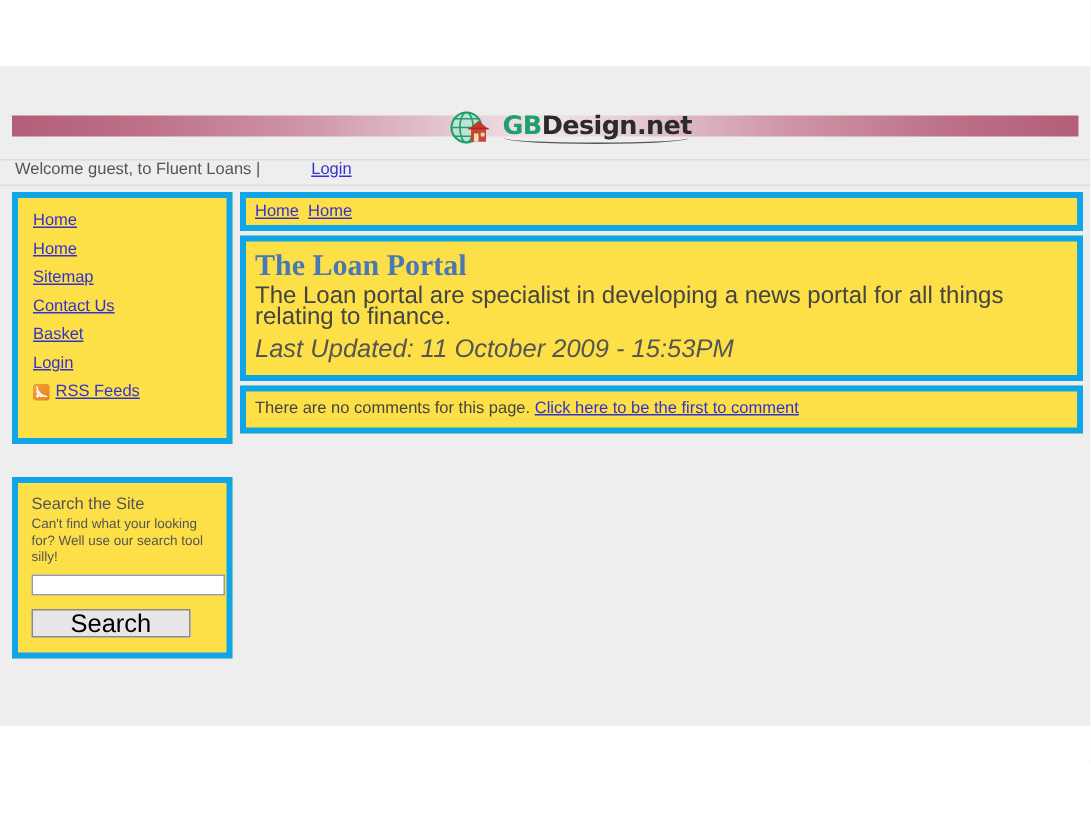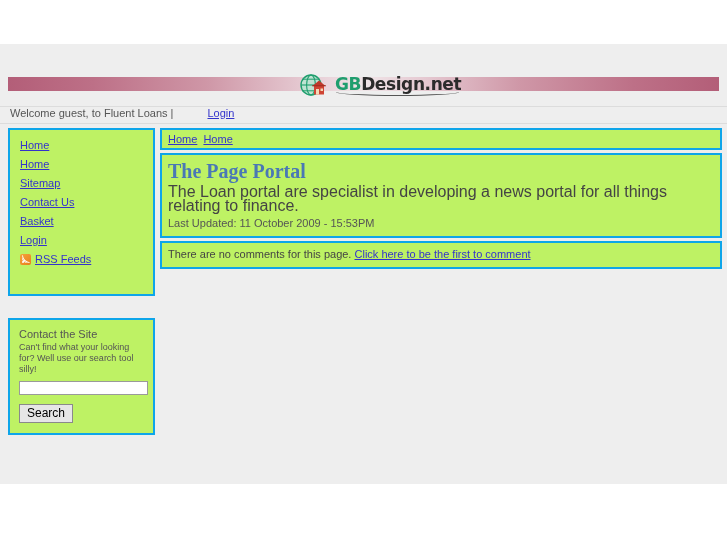--- a/index.html
+++ b/index.html
@@ -119,22 +119,22 @@
   }
 
   
   .sidebar {
     position: absolute;
     left: 8px;
     top: 84px;
     width: 147px;
   }
   .panel {
-    background: #bef264;
-    border: 2px solid #0ea5e9;
+    background: #fde047;
+    border: 4px solid #0ea5e9;
     box-sizing: border-box;
   }
   .menu-panel {
     padding: 6px 0 6px 0;
     min-height: 168px;
   }
   .menu-list {
     list-style: none;
     margin: 0;
     padding: 0;
@@ -216,25 +216,25 @@
     border: 1px solid #9a9a9a;
     background: #ffffff;
     font-family: "Liberation Sans", sans-serif;
     font-size: 11px;
     padding: 0 2px;
     display: block;
     margin-bottom: 9px;
   }
   .search-button {
     font-family: "Liberation Sans", sans-serif;
-    font-size: 12px;
+    font-size: 17px;
     color: #000000;
     background: #e6e6e6;
     border: 1px solid #8a8a8a;
-    padding: 2px 7px;
+    padding: 2px 25px;
     line-height: 13px;
     cursor: pointer;
   }
 
   
   .content {
     position: absolute;
     left: 160px;
     top: 84px;
     width: 562px;
@@ -262,22 +262,23 @@
   }
   h1.page-title { font-size: 20px; line-height: 22px; }
   h2.section-title { font-size: 16px; line-height: 18px; margin-bottom: 2px; }
   .body-text {
     font-size: 16px;
     color: #444444;
     line-height: 14px;
     margin: 0;
   }
   .last-updated {
-    font-size: 11px;
+    font-size: 17px;
     color: #555555;
+    font-style: italic;
     margin: 4px 0 0 0;
   }
   .comment-line {
     font-size: 11px;
     color: #444444;
     margin: 0;
   }
   .comment-line a {
     color: #3333cc;
     text-decoration: underline;
@@ -351,37 +352,37 @@
             <i class="a1"></i>
               <i class="a2"></i>
               <i class="dot"></i>
           </span>
           <a href="#">RSS Feeds</a>
         </li>
       </ul>
     </div>
 
     <div class="panel search-panel">
-      <div class="search-title">Contact the Site</div>
+      <div class="search-title">Search the Site</div>
       <div class="search-blurb">Can't find what your looking for? Well use our search tool silly!</div>
       <input class="search-input" type="text" placeholder="" style="">
       <button class="search-button">Search</button>
     </div>
 
   </div>
 
   <div class="content">
 
     <div class="panel crumb-box">
       <a href="#">Home</a>
       <a href="#">Home</a>
     </div>
 
     <div class="panel content-box">
-      <h1 class="page-title">The Page Portal</h1>
+      <h1 class="page-title">The Loan Portal</h1>
       <p class="body-text">The Loan portal are specialist in developing a news portal for all things relating to finance.</p>
       <p class="last-updated">Last Updated: 11 October 2009 - 15:53PM</p>
     </div>
 
     <div class="panel content-box">
       <p class="comment-line">
         <span>There are no comments for this page.</span>
         <a href="#">Click here to be the first to comment</a>
       </p>
     </div>

